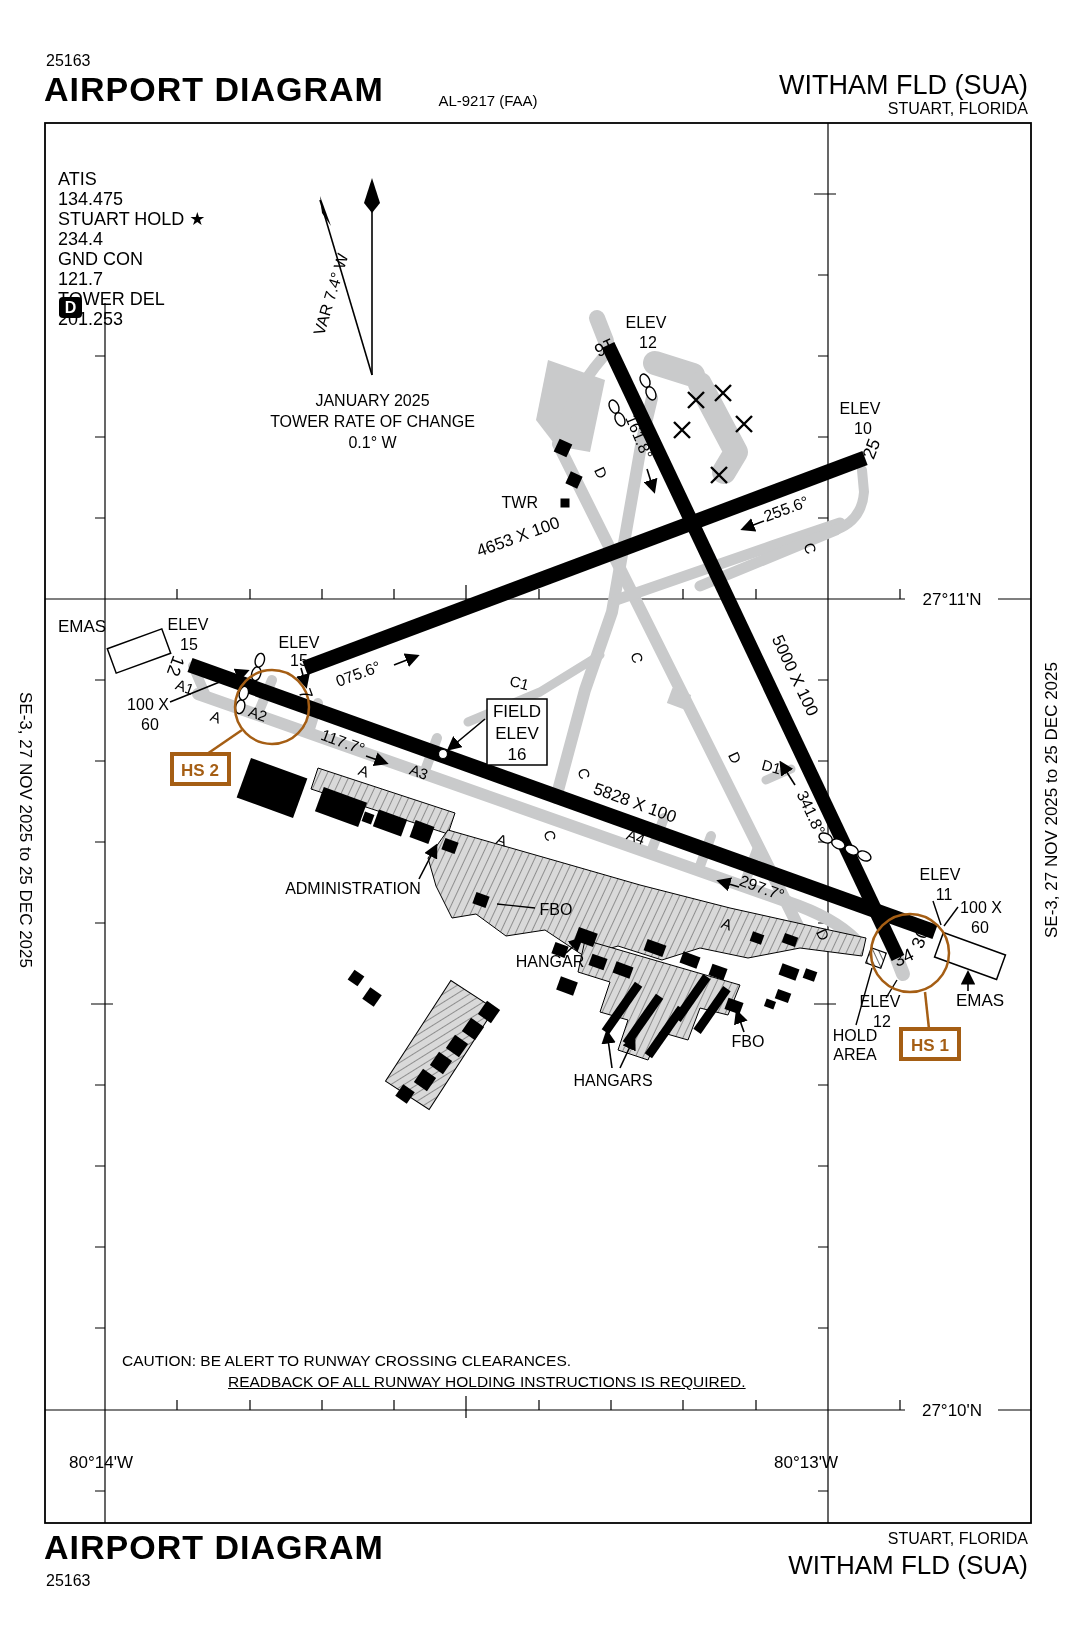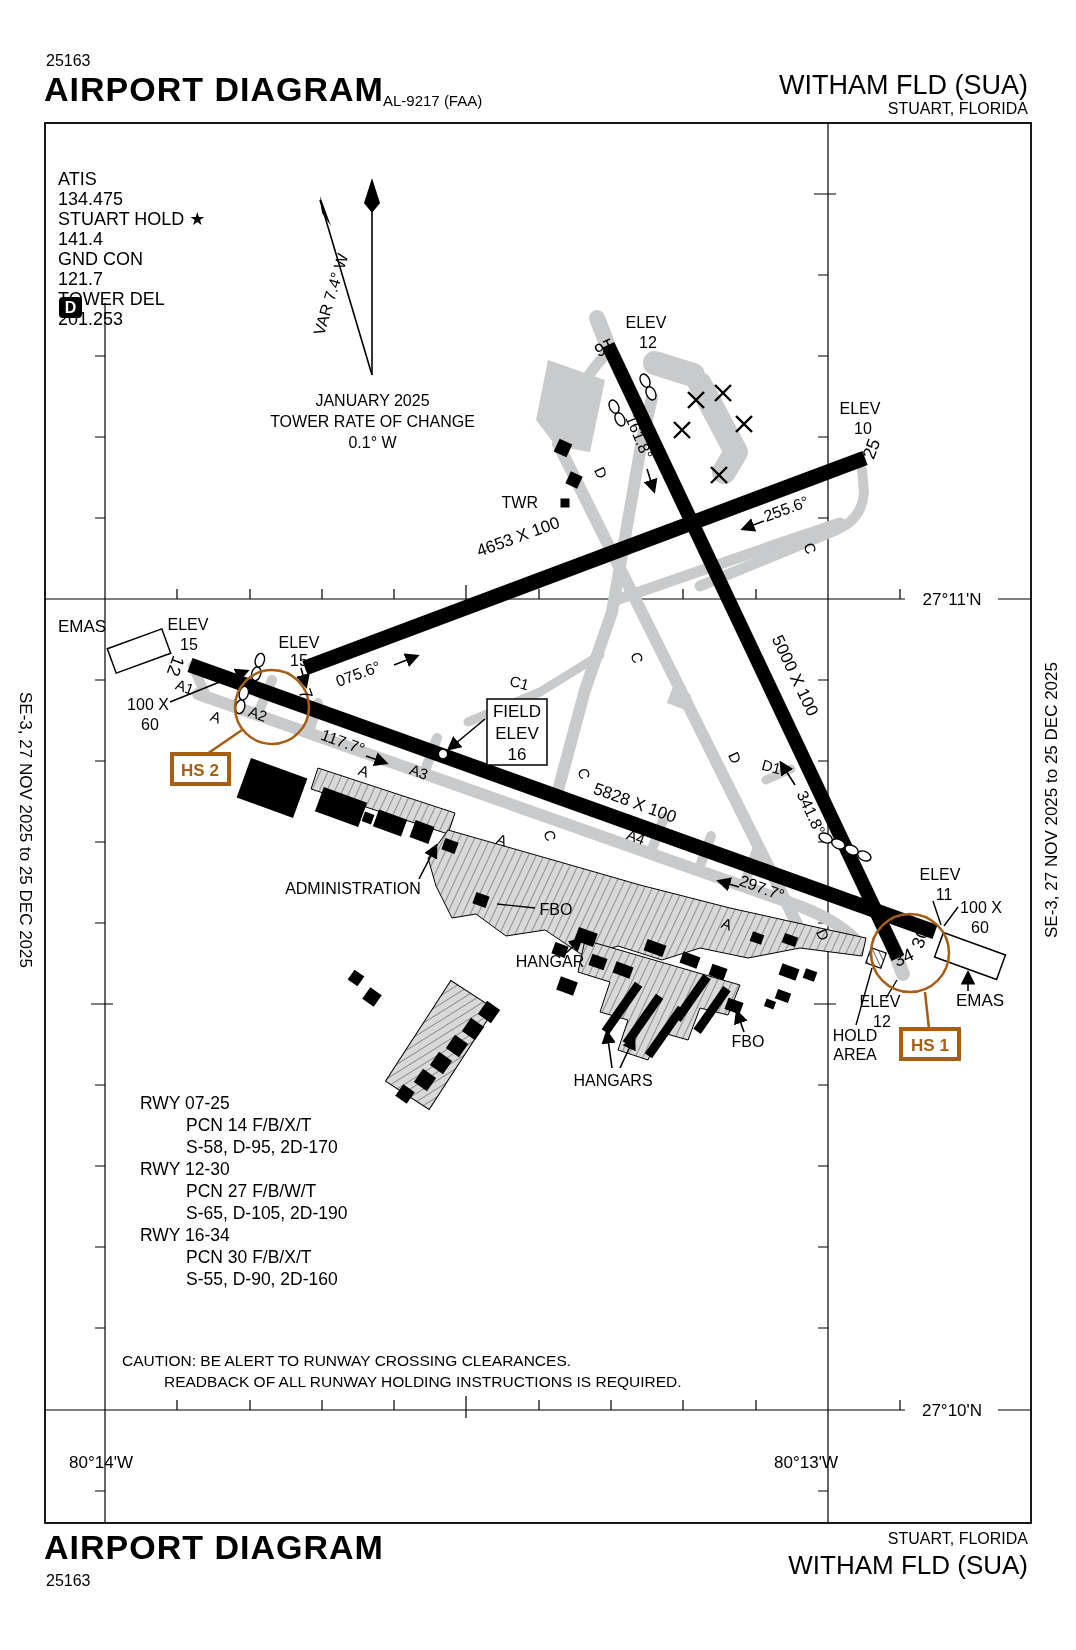--- a/index.html
+++ b/index.html
@@ -1,38 +1,38 @@
 <!DOCTYPE html>
 <html><head>
 <meta charset="utf-8">
 <style>
   html,body{margin:0;padding:0;background:#fff;}
   #page{position:relative;width:1076px;height:1650px;background:#fff;
         font-family:"Liberation Sans",sans-serif;color:#000;overflow:hidden;}
   .abs{position:absolute;}
   .hdr-num{left:46px;top:52px;font-size:16px;}
   .hdr-title{left:44px;top:70px;font-size:34px;font-weight:600;letter-spacing:1px;}
-  .hdr-proc{left:383px;top:92px;width:260px;font-size:15px;}
+  .hdr-proc{left:358px;top:92px;width:260px;text-align:center;font-size:15px;}
   .hdr-airport{left:600px;top:70px;width:428px;text-align:right;font-size:27px;}
   .hdr-city{left:600px;top:100px;width:428px;text-align:right;font-size:16px;}
   .ftr-title{left:44px;top:1528px;font-size:34px;font-weight:600;letter-spacing:1px;}
   .ftr-num{left:46px;top:1572px;font-size:16px;}
   .ftr-city{left:600px;top:1530px;width:428px;text-align:right;font-size:16px;}
   .ftr-airport{left:600px;top:1550px;width:428px;text-align:right;font-size:26px;}
   .edge{font-size:17px;white-space:nowrap;}
   .edge-left{left:25px;top:830px;transform:translate(-50%,-50%) rotate(90deg);}
   .edge-right{left:1052px;top:800px;transform:translate(-50%,-50%) rotate(-90deg);}
   .comms{left:58px;top:134px;font-size:18px;line-height:20px;margin-top:35px;}
   .dsign{left:59px;top:297px;width:23px;height:21px;background:#000;border-radius:4px;
          color:#fff;font-weight:bold;font-size:16px;text-align:center;line-height:21px;}
   .northnote{left:255px;top:390px;width:235px;text-align:center;font-size:16px;line-height:21px;}
   .rwyinfo{left:140px;top:1092px;font-size:17.5px;line-height:22px;}
   .rwyinfo .ind{padding-left:46px;}
   .caution{left:122px;top:1350px;font-size:15.5px;line-height:21px;}
-  .caution .c2{margin-left:42px;}
+  .caution .c2{margin-left:106px;text-decoration:underline;}
   svg{position:absolute;left:0;top:0;}
   svg text{font-family:"Liberation Sans",sans-serif;fill:#000;}
   .t16{font-size:16px;}.t17{font-size:17px;}.t18{font-size:18px;}.t15{font-size:15px;}
   .hs{fill:#a55e14;font-size:17px;font-weight:bold;}
   .mid{text-anchor:middle;}
 </style>
 </head>
 <body>
 
 <div id="page">
@@ -312,45 +312,34 @@
 <div class="abs hdr-num">25163</div>
 <div class="abs hdr-title">AIRPORT DIAGRAM</div>
 <div class="abs hdr-proc">AL-9217 (FAA)</div>
 <div class="abs hdr-airport">WITHAM FLD (SUA)</div>
 <div class="abs hdr-city">STUART, FLORIDA</div>
 
 <div class="abs comms">
   <div>ATIS</div>
   <div>134.475</div>
   <div>STUART HOLD ★</div>
-  <div>141.4</div>
+  <div>234.4</div>
   <div>GND CON</div>
   <div>121.7</div>
   <div>TOWER DEL</div>
   <div>201.253</div>
 </div>
 <div class="abs dsign">D</div>
 
 <div class="abs northnote">
   <div>JANUARY 2025</div>
   <div>TOWER RATE OF CHANGE</div>
   <div>0.1° W</div>
 </div>
 
-<div class="abs rwyinfo">
-  <div>RWY 07-25</div>
-  <div class="ind">PCN 14 F/B/X/T</div>
-  <div class="ind">S-58, D-95, 2D-170</div>
-  <div>RWY 12-30</div>
-  <div class="ind">PCN 27 F/B/W/T</div>
-  <div class="ind">S-65, D-105, 2D-190</div>
-  <div>RWY 16-34</div>
-  <div class="ind">PCN 30 F/B/X/T</div>
-  <div class="ind">S-55, D-90, 2D-160</div>
-</div>
 
 <div class="abs caution">
   <div>CAUTION: BE ALERT TO RUNWAY CROSSING CLEARANCES.</div>
   <div class="c2">READBACK OF ALL RUNWAY HOLDING INSTRUCTIONS IS REQUIRED.</div>
 </div>
 
 <div class="abs edge edge-left">SE-3,  27 NOV 2025  to  25 DEC 2025</div>
 <div class="abs edge edge-right">SE-3,  27 NOV 2025  to  25 DEC 2025</div>
 
 <div class="abs ftr-title">AIRPORT DIAGRAM</div>

